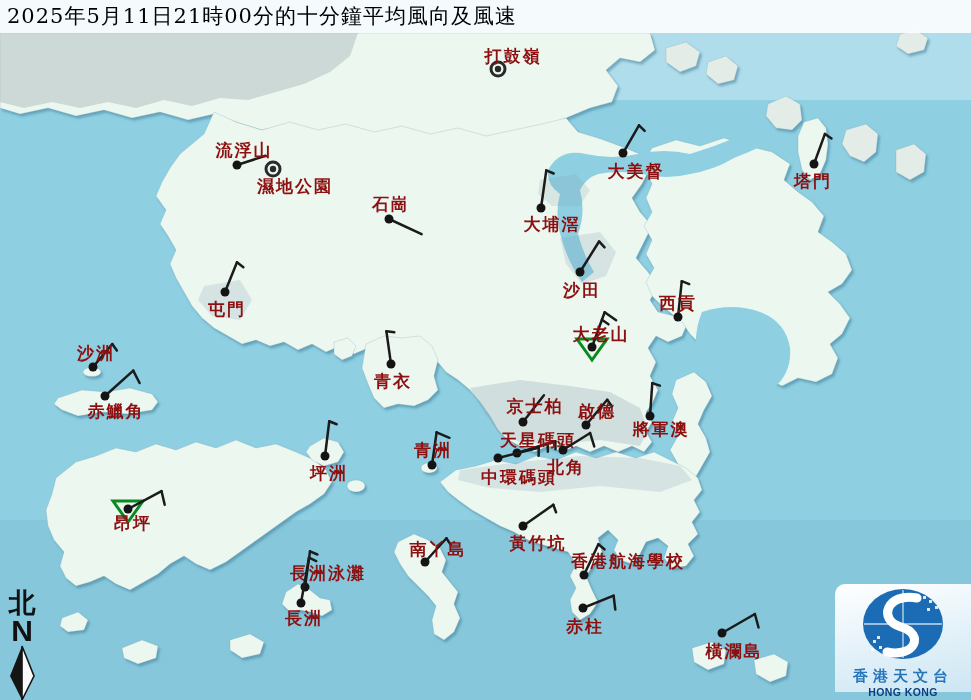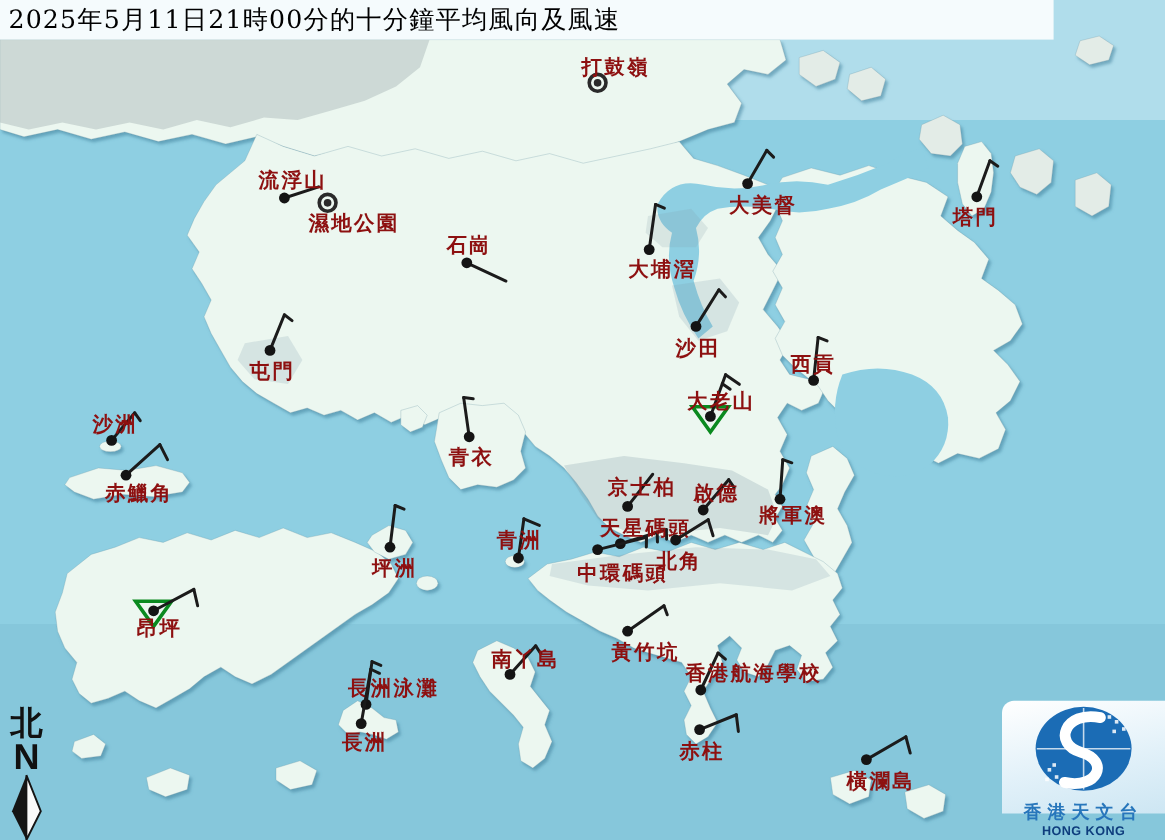--- a/index.html
+++ b/index.html
@@ -3,32 +3,32 @@
 <meta charset="utf-8">
 <style>
   html,body{margin:0;padding:0;background:#666;}
   .stage{position:relative;width:971px;height:700px;overflow:hidden;
          font-family:"Liberation Sans",sans-serif;background:#8ecfe2;}
   .stage svg.map{position:absolute;left:0;top:0;}
   .land{fill:#ecf7f0;stroke:rgba(100,145,160,.28);stroke-width:.8;stroke-linejoin:round;}
   .land-gray{fill:#e3ece7;stroke:rgba(100,145,160,.28);stroke-width:.8;stroke-linejoin:round;}
   .water{fill:#8ecfe2;stroke:none;}
   .urban{stroke:none;}
-  .title-bar{position:absolute;left:0;top:0;width:878px;height:33px;
+  .title-bar{position:absolute;left:0;top:0;width:971px;height:33px;
     background:rgba(255,255,255,.87);color:#000;
     font-family:"DejaVu Serif","Liberation Serif",serif;
     font-size:21px;line-height:33px;padding-left:7px;box-sizing:border-box;
     letter-spacing:1px;white-space:nowrap;}
   .st-label{font-family:"DejaVu Serif","Liberation Serif",serif;
     font-size:17px;letter-spacing:2px;font-weight:600;}
   .compass-hanzi{font-family:"DejaVu Serif","Liberation Serif",serif;
     font-size:27px;font-weight:700;fill:#111;}
   .compass-letter{font-family:"Liberation Sans",sans-serif;
     font-size:30px;font-weight:800;fill:#111;}
-  .logo-panel{position:absolute;left:835px;top:584px;width:136px;height:94px;
+  .logo-panel{position:absolute;left:835px;top:584px;width:136px;height:108px;
     background:linear-gradient(168deg,#ffffff 0%,#e2f1f9 55%,#cde6f3 100%);
     border-radius:10px 0 0 0;text-align:center;}
   .logo-cn{margin-top:1px;color:#2776bb;font-size:15px;font-weight:700;
     letter-spacing:5px;font-family:"DejaVu Serif","Liberation Serif",serif;}
   .logo-en{color:#0e3d7d;font-size:10.5px;font-weight:700;letter-spacing:.4px;
     font-family:"Liberation Sans",sans-serif;}
 </style>
 </head>
 <body>
 

